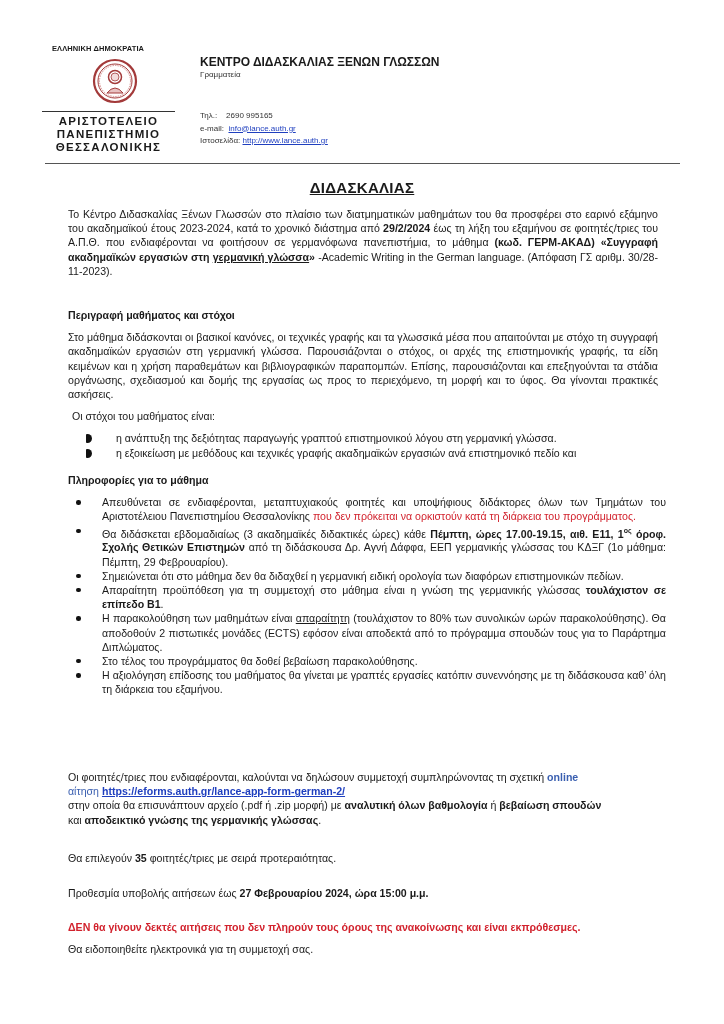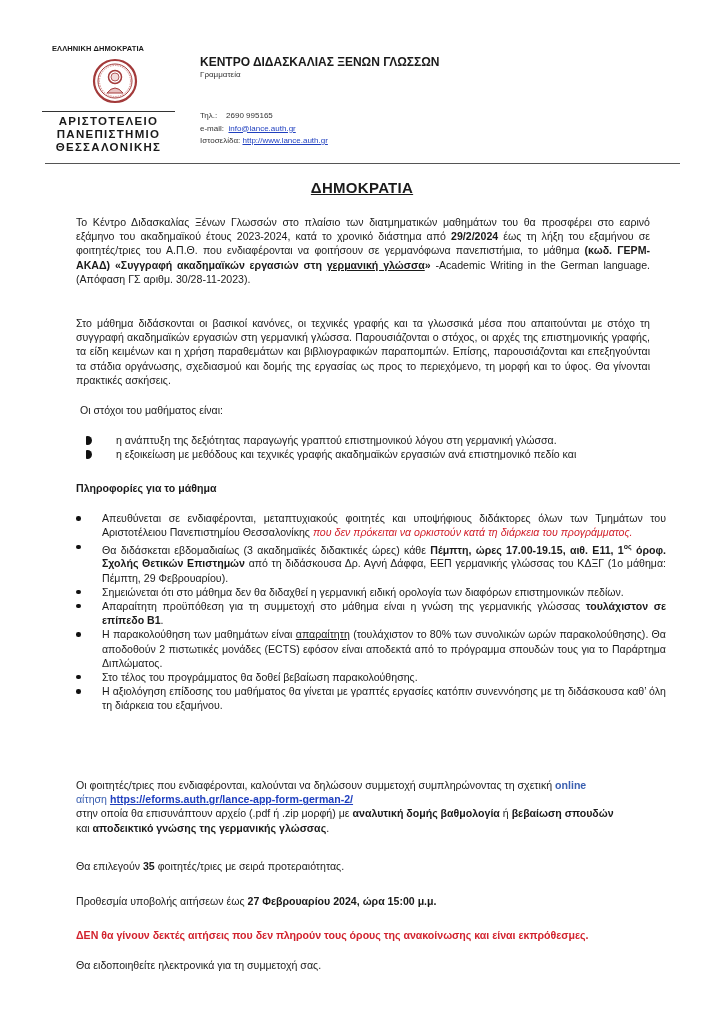--- a/index.html
+++ b/index.html
@@ -15,24 +15,24 @@
   .center-name { position: absolute; left: 200px; top: 55px; font-size: 12px; font-weight: bold; }
   .secretariat { position: absolute; left: 200px; top: 70px; font-size: 8px; color: #333; }
   .contact { position: absolute; left: 200px; top: 110px; font-size: 8px; line-height: 12.5px; color: #333; }
   .contact a, .link { color: #1f3fbf; text-decoration: underline; }
   .hr { position: absolute; left: 45px; top: 163px; width: 635px; height: 1px; background: #555; }
 
   .title { position: absolute; left: 0; width: 724px; top: 179px; text-align: center;
            font-size: 15px; font-weight: bold; text-decoration: underline; letter-spacing: 0.3px; }
 
   .body { position: absolute; left: 60px; width: 606px; font-size: 10.6px; line-height: 14.2px; text-align: justify; }
-  .body p { margin: 16px; }
+  .body p { margin: 8px; }
   .b { font-weight: bold; }
   .u { text-decoration: underline; }
-  .red-it { color: #d2222d; font-style: italic; }
+  .red-it { color: #d2222d; }
   .red-b { color: #d2222d; font-weight: bold; }
   .blue-b { color: #3a5fb0; font-weight: bold; }
   .blue { color: #3a5fb0; }
 
   .sec-h { font-weight: bold; }
   ul.goals { list-style: none; margin: 0; padding: 0 0 0 42px; text-align: left; }
   ul.goals li { position: relative; padding-left: 14px; }
   ul.goals li .marker { position: absolute; left: -16px; top: 3px; width: 6px; height: 9px;
                         background: #111; border-radius: 1px 5px 5px 1px; }
   ul.info { list-style: none; margin: 0; padding: 0 0 0 42px; }
@@ -75,29 +75,30 @@
       <a>info@lance.auth.gr</a>
     </div>
     <div>
       <span>Ιστοσελίδα:</span>
       <a>http://www.lance.auth.gr</a>
     </div>
   </div>
 
   <div class="hr"></div>
 
-  <div class="title">ΔΗΜΟΚΡΑΤΙΑ</div>
+  <div class="title">ΔΙΔΑΣΚΑΛΙΑΣ</div>
 
   <div class="body" style="top:199px;">
     <p>
       <span>Το Κέντρο Διδασκαλίας Ξένων Γλωσσών στο πλαίσιο των διατμηματικών μαθημάτων του θα προσφέρει στο εαρινό εξάμηνο του ακαδημαϊκού έτους 2023-2024, κατά το χρονικό διάστημα από </span><span class="b">29/2/2024</span><span> έως τη λήξη του εξαμήνου σε φοιτητές/τριες του Α.Π.Θ. που ενδιαφέρονται να φοιτήσουν σε γερμανόφωνα πανεπιστήμια, το μάθημα </span><span class="b">(κωδ. ΓΕΡΜ-ΑΚΑΔ) «Συγγραφή ακαδημαϊκών εργασιών στη </span><span class="b u">γερμανική γλώσσα</span><span class="b">»</span><span> -Academic Writing in the German language. (Απόφαση ΓΣ αριθμ. 30/28-11-2023).</span>
     </p>
   </div>
 
   <div class="body" style="top:300px;">
+    <p class="sec-h">Περιγραφή μαθήματος και στόχοι</p>
     <p>Στο μάθημα διδάσκονται οι βασικοί κανόνες, οι τεχνικές γραφής και τα γλωσσικά μέσα που απαιτούνται με στόχο τη συγγραφή ακαδημαϊκών εργασιών στη γερμανική γλώσσα. Παρουσιάζονται ο στόχος, οι αρχές της επιστημονικής γραφής, τα είδη κειμένων και η χρήση παραθεμάτων και βιβλιογραφικών παραπομπών. Επίσης, παρουσιάζονται και επεξηγούνται τα στάδια οργάνωσης, σχεδιασμού και δομής της εργασίας ως προς το περιεχόμενο, τη μορφή και το ύφος. Θα γίνονται πρακτικές ασκήσεις.</p>
     <p style="padding-left:4px;">Οι  στόχοι του μαθήματος είναι:</p>
     <ul class="goals">
       <li><span class="marker"></span><span>η ανάπτυξη της δεξιότητας παραγωγής γραπτού επιστημονικού λόγου στη γερμανική γλώσσα.</span></li>
       <li><span class="marker"></span><span>η εξοικείωση με μεθόδους και τεχνικές γραφής ακαδημαϊκών εργασιών ανά επιστημονικό πεδίο και</span></li>
     </ul>
   </div>
 
   <div class="body" style="top:465px;">
     <p class="sec-h">Πληροφορίες για το μάθημα</p>
@@ -110,21 +111,21 @@
       <li><span class="dot"></span><span>Στο τέλος του προγράμματος θα δοθεί βεβαίωση παρακολούθησης.</span></li>
       <li><span class="dot"></span><span>Η αξιολόγηση επίδοσης του μαθήματος θα γίνεται με γραπτές εργασίες κατόπιν συνεννόησης με τη διδάσκουσα καθ’ όλη τη διάρκεια του εξαμήνου.</span></li>
     </ul>
   </div>
 
   <div class="body" style="top:762px;">
     <p>
       <span>Οι φοιτητές/τριες που ενδιαφέρονται, καλούνται να δηλώσουν συμμετοχή συμπληρώνοντας τη σχετική </span><span class="blue-b">online</span><br>
       <span class="blue">αίτηση</span>
       <a class="link b">https://eforms.auth.gr/lance-app-form-german-2/</a><br>
-      <span>στην οποία θα επισυνάπτουν αρχείο (.pdf ή .zip μορφή) με </span><span class="b">αναλυτική δομής βαθμολογία</span><span> ή </span><span class="b">βεβαίωση σπουδών</span><br>
+      <span>στην οποία θα επισυνάπτουν αρχείο (.pdf ή .zip μορφή) με </span><span class="b">αναλυτική όλων βαθμολογία</span><span> ή </span><span class="b">βεβαίωση σπουδών</span><br>
       <span>και </span><span class="b">αποδεικτικό γνώσης της γερμανικής γλώσσας</span><span>.</span>
     </p>
   </div>
 
   <div class="body" style="top:843px;">
     <p><span>Θα επιλεγούν </span><span class="b">35</span><span> φοιτητές/τριες με σειρά προτεραιότητας.</span></p>
   </div>
 
   <div class="body" style="top:878px;">
     <p><span>Προθεσμία υποβολής αιτήσεων έως  </span><span class="b">27  Φεβρουαρίου 2024, ώρα 15:00 μ.μ.</span></p>

